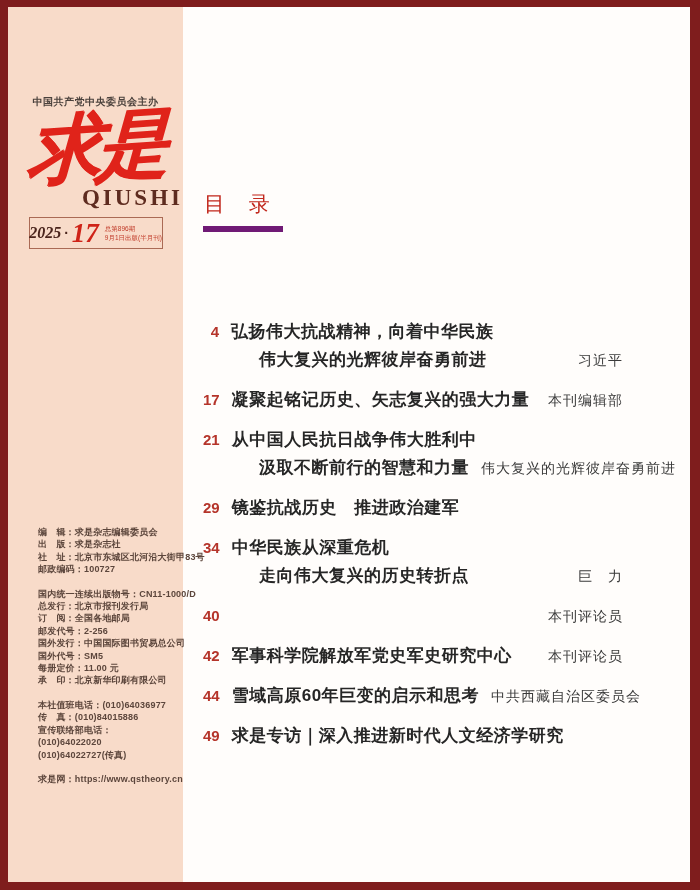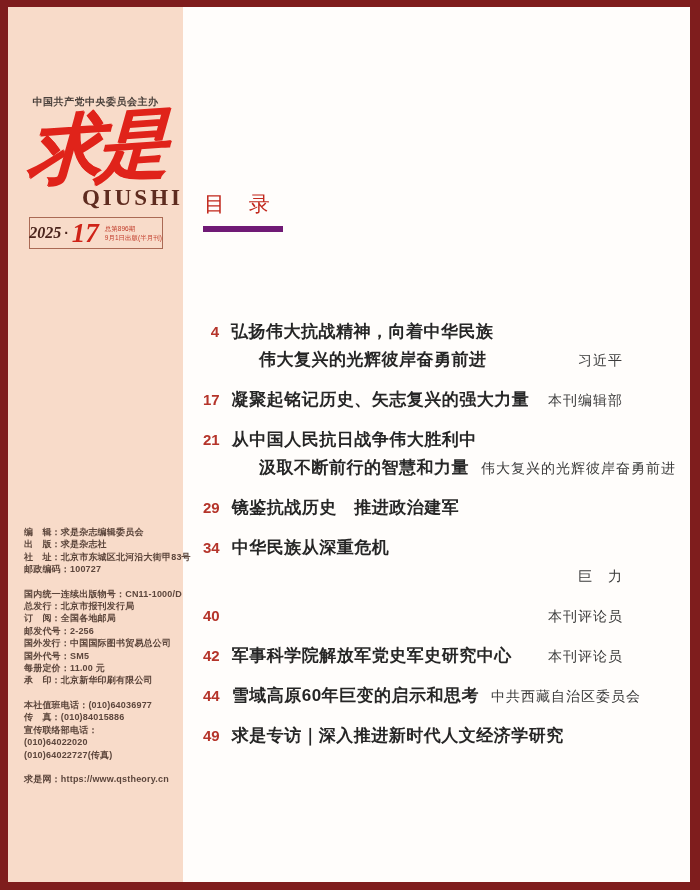--- a/index.html
+++ b/index.html
@@ -24,21 +24,21 @@
                justify-content:center; gap:2px; }
   .issue-year { font-family:Liberation Serif, serif; font-style:italic; font-weight:bold;
                 font-size:16px; color:#4a241c; }
   .issue-dot  { font-weight:bold; color:#4a241c; font-size:14px; margin:0 1px; }
   .issue-no   { font-family:"Liberation Serif", serif; font-style:italic; font-weight:bold;
                 font-size:27px; color:#cf2318; line-height:1; }
   .issue-meta { display:flex; flex-direction:column; justify-content:center;
                 margin-left:4px; }
   .issue-meta span { font-size:6.5px; color:#c03a28; line-height:1.5; white-space:nowrap; }
 
-  .colophon { position:absolute; top:519px; left:16px; right:6px; }
+  .colophon { position:absolute; top:519px; left:30px; right:6px; }
   .colo-group { margin-bottom:12px; }
   .colo-line { font-size:9px; font-weight:bold; color:#5c463c; line-height:12.4px;
                white-space:nowrap; letter-spacing:0.2px; }
 
   
   .content { position:absolute; left:195px; top:0; width:420px; }
   .toc-title-wrap { padding-top:183px; }
   .toc-title { display:inline-block; font-size:21px; font-weight:normal; color:#c2281d;
                letter-spacing:9px; border-bottom:6px solid #701a75; padding:0 4px 8px 1px; }
   .toc-list { margin-top:86px; }
@@ -145,20 +145,21 @@
               <span class="t-line">镜鉴抗战历史　推进政治建军</span>
             </div>
           </div>
           <div class="toc-entry">
             <div class="toc-row">
               <span class="num">34</span>
               <span class="t-line">中华民族从深重危机</span>
             </div>
             <div class="toc-row">
               <span class="num-spacer"></span>
+              <span class="t-line cont">走向伟大复兴的历史转折点</span>
               <span class="author">巨　力</span>
             </div>
           </div>
           <div class="toc-entry">
             <div class="toc-row">
               <span class="num">40</span>
               <span class="author">本刊评论员</span>
             </div>
           </div>
           <div class="toc-entry">

